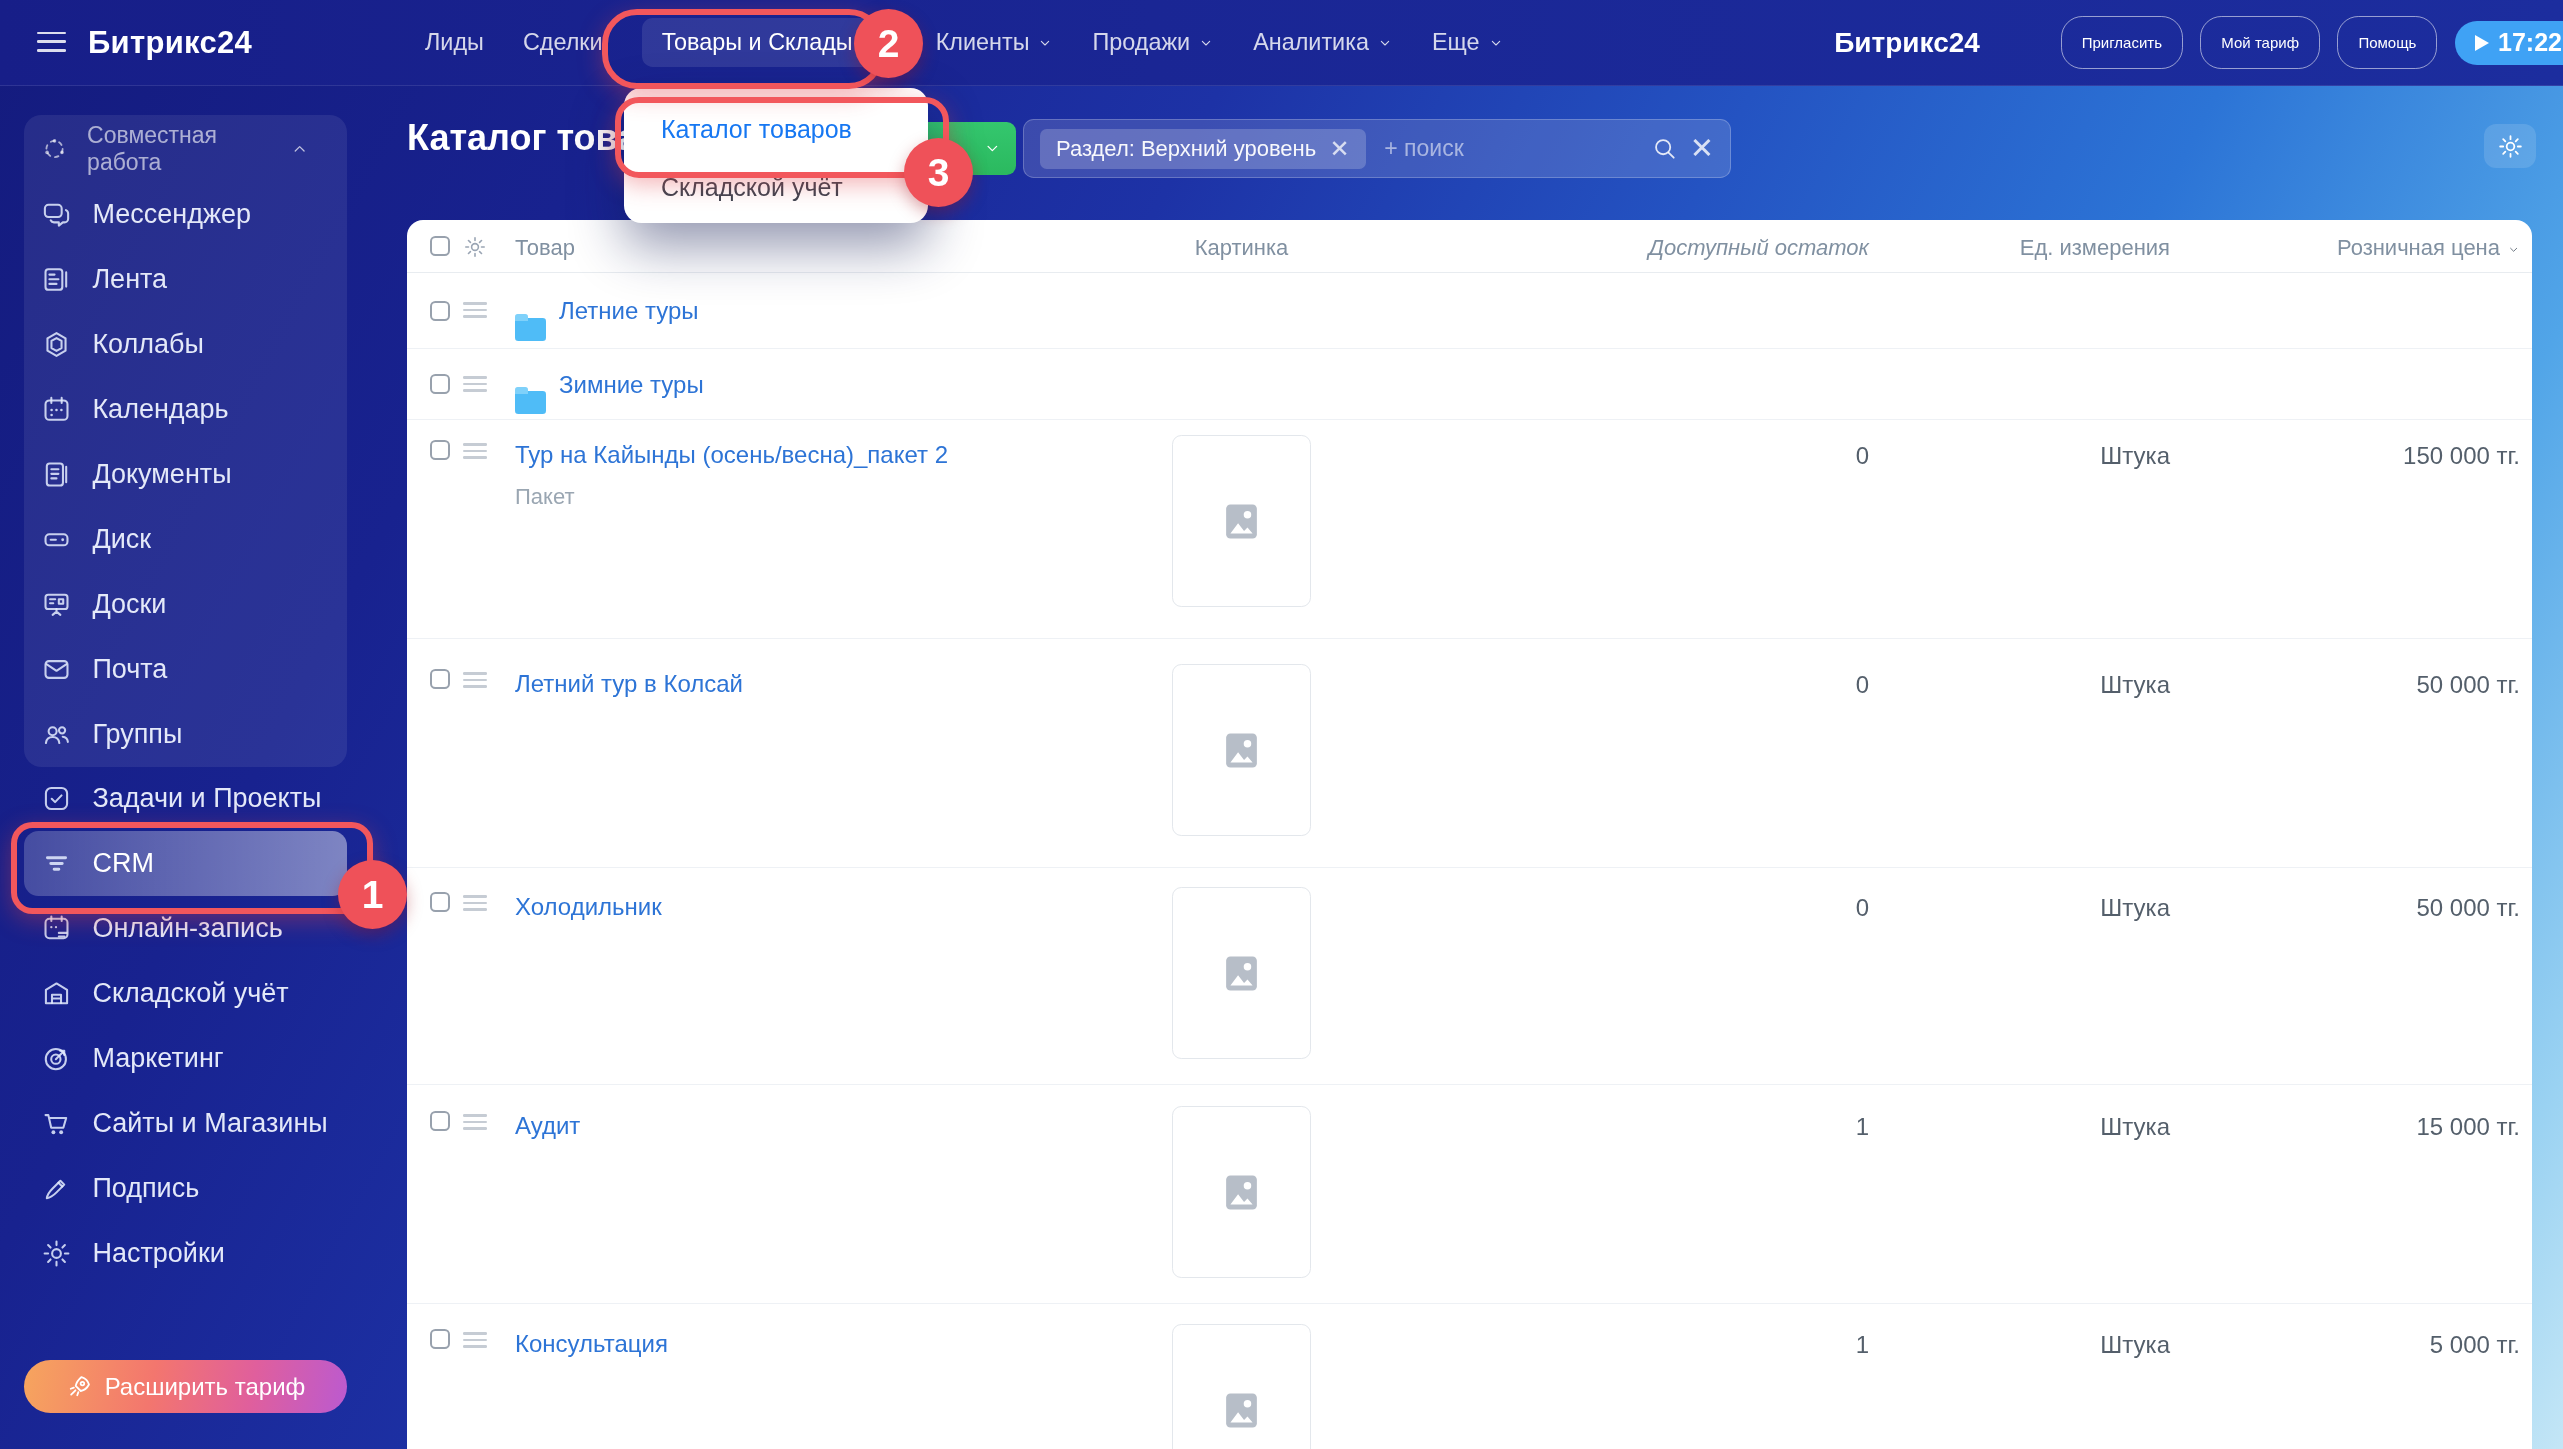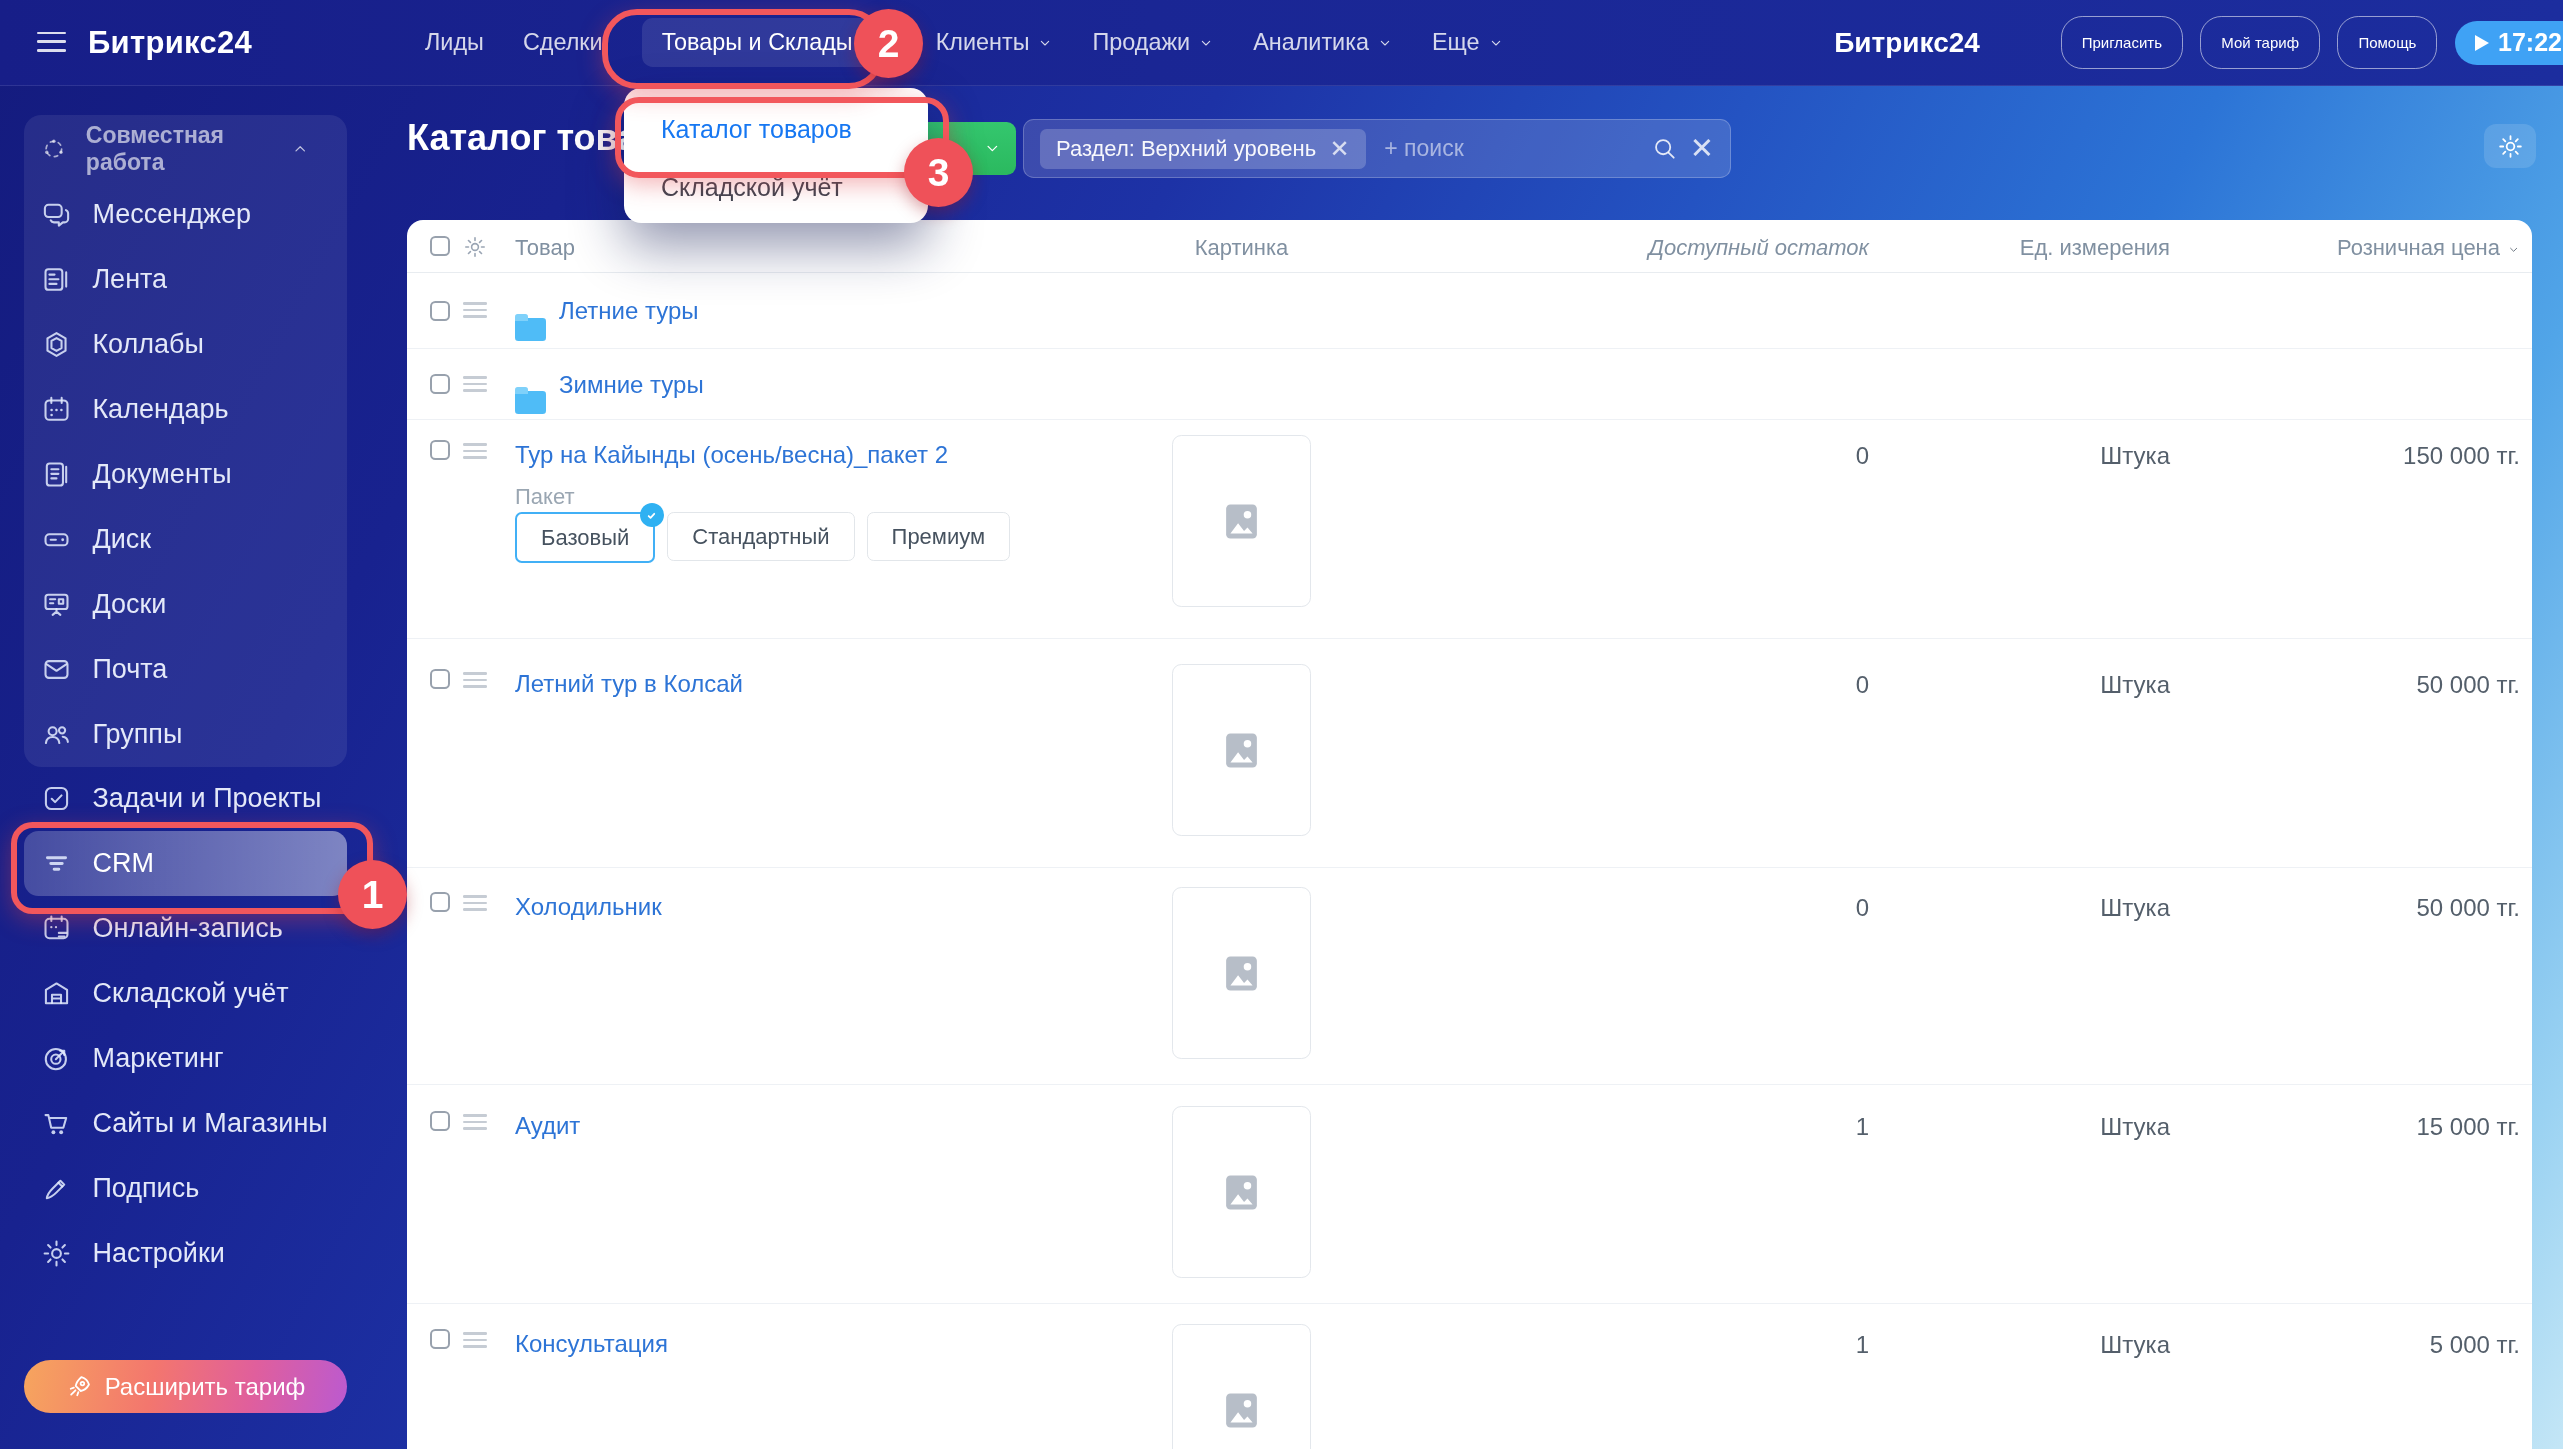--- a/index.html
+++ b/index.html
@@ -50,21 +50,21 @@
   .chip .x{color:rgba(255,255,255,0.75);font-size:24px;cursor:pointer;}
   .searchph{margin-left:18.7px;color:rgba(255,255,255,0.55);font-size:23px;flex:1;}
   .fb-search{width:27px;height:27px;color:rgba(255,255,255,0.85);cursor:pointer;}
   .fb-x{margin-left:12px;color:rgba(255,255,255,0.8);font-size:29px;line-height:27px;cursor:pointer;}
   .gear-btn{left:2484px;top:124px;width:52px;height:44px;background:rgba(255,255,255,0.13);border-radius:12px;display:flex;align-items:center;justify-content:center;cursor:pointer;z-index:5;}
   .gear-btn .icon{width:27px;height:27px;color:#fff;}
   .page-title{left:407px;top:117px;color:#fff;font-size:36px;font-weight:700;z-index:4;white-space:nowrap;}
 
   
   .side-group{left:24px;top:115px;width:323px;background:rgba(255,255,255,0.08);border-radius:17.4px;z-index:3;}
-  .sg-head{height:67px;display:flex;align-items:center;padding:0 18.7px 0 17.4px;color:rgba(255,255,255,0.62);font-size:23px;cursor:pointer;font-weight:bold;}
+  .sg-head{height:67px;display:flex;align-items:center;padding:0 18.7px 0 17.4px;color:rgba(255,255,255,0.62);font-size:23px;cursor:pointer;}
   .sg-head .icon{width:28px;height:28px;margin-right:18.7px;color:rgba(255,255,255,0.62);}
   .sg-head .chev{margin-left:auto;width:20px;height:20px;color:rgba(255,255,255,0.7);}
   .side-item{height:65px;display:flex;align-items:center;padding-left:17.4px;color:rgba(240,244,255,0.94);font-size:27px;cursor:pointer;white-space:nowrap;box-sizing:border-box;}
   .side-item .icon{width:31px;height:31px;margin-right:20px;color:rgba(228,236,255,0.85);flex:0 0 auto;}
   .side-list{left:24px;top:766px;width:323px;z-index:3;}
   .side-item.active{background:linear-gradient(90deg,rgba(255,255,255,0.20),rgba(255,255,255,0.44));border-radius:14.7px;color:#fff;}
   .upgrade{left:24px;top:1360px;width:323px;height:53px;border-radius:27px;background:linear-gradient(100deg,#f6a55e 0%,#f3766e 40%,#e05f9c 70%,#bb5ad0 100%);display:flex;align-items:center;justify-content:center;gap:12px;color:#fff;font-size:24px;cursor:pointer;z-index:3;}
   .upgrade .icon{width:27px;height:27px;color:#fff;}
 
   
@@ -392,36 +392,20 @@
         </div>
         <div class="row" style="top: 195px; height: 224px; text-align: center;">
           <div class="checkbox abs" style="left: 23.4px; top: 25px;"></div>
           <div class="drag abs" style="left: 56px; top: 28px;">
             <i></i>
             <i></i>
             <i></i>
           </div>
           <a class="rowlink abs" style="left: 108px; top: 25px; line-height: 29px;">Тур на Кайынды (осень/весна)_пакет 2</a>
           <div class="pkg-label">Пакет</div>
-          <div class="pkgs">
-            <div class="pkg selected">
-              <span>Базовый</span>
-              <span class="badge">
-                <svg viewBox="0 0 18 18">
-                  <path d="M5 9.5l2.5 2.5 5-5.5"></path>
-                </svg>
-              </span>
-            </div>
-            <div class="pkg">
-              <span>Стандартный</span>
-            </div>
-            <div class="pkg">
-              <span>Премиум</span>
-            </div>
-          </div>
           <div class="pic">
             <span class="icon" style="width: 41px; height: 41px; color: rgb(183, 190, 200);"><svg viewBox="0 0 24 24">
                 <rect x="3" y="2" width="18" height="20" rx="2.5" fill="#b7bec8" stroke="none"></rect>
                 <circle cx="15.5" cy="8" r="2.2" fill="#fff" stroke="none"></circle>
                 <path d="M5.5 19l4.5-6 3.5 4.5 2-2 3 3.5z" fill="#fff" stroke="none"></path>
               </svg></span>
           </div>
           <span class="cellnum" style="right: 663px;">0</span>
           <span class="cellnum" style="right: 362px;">Штука</span>
           <span class="cellnum" style="right: 12px;">150 000 тг.</span>

